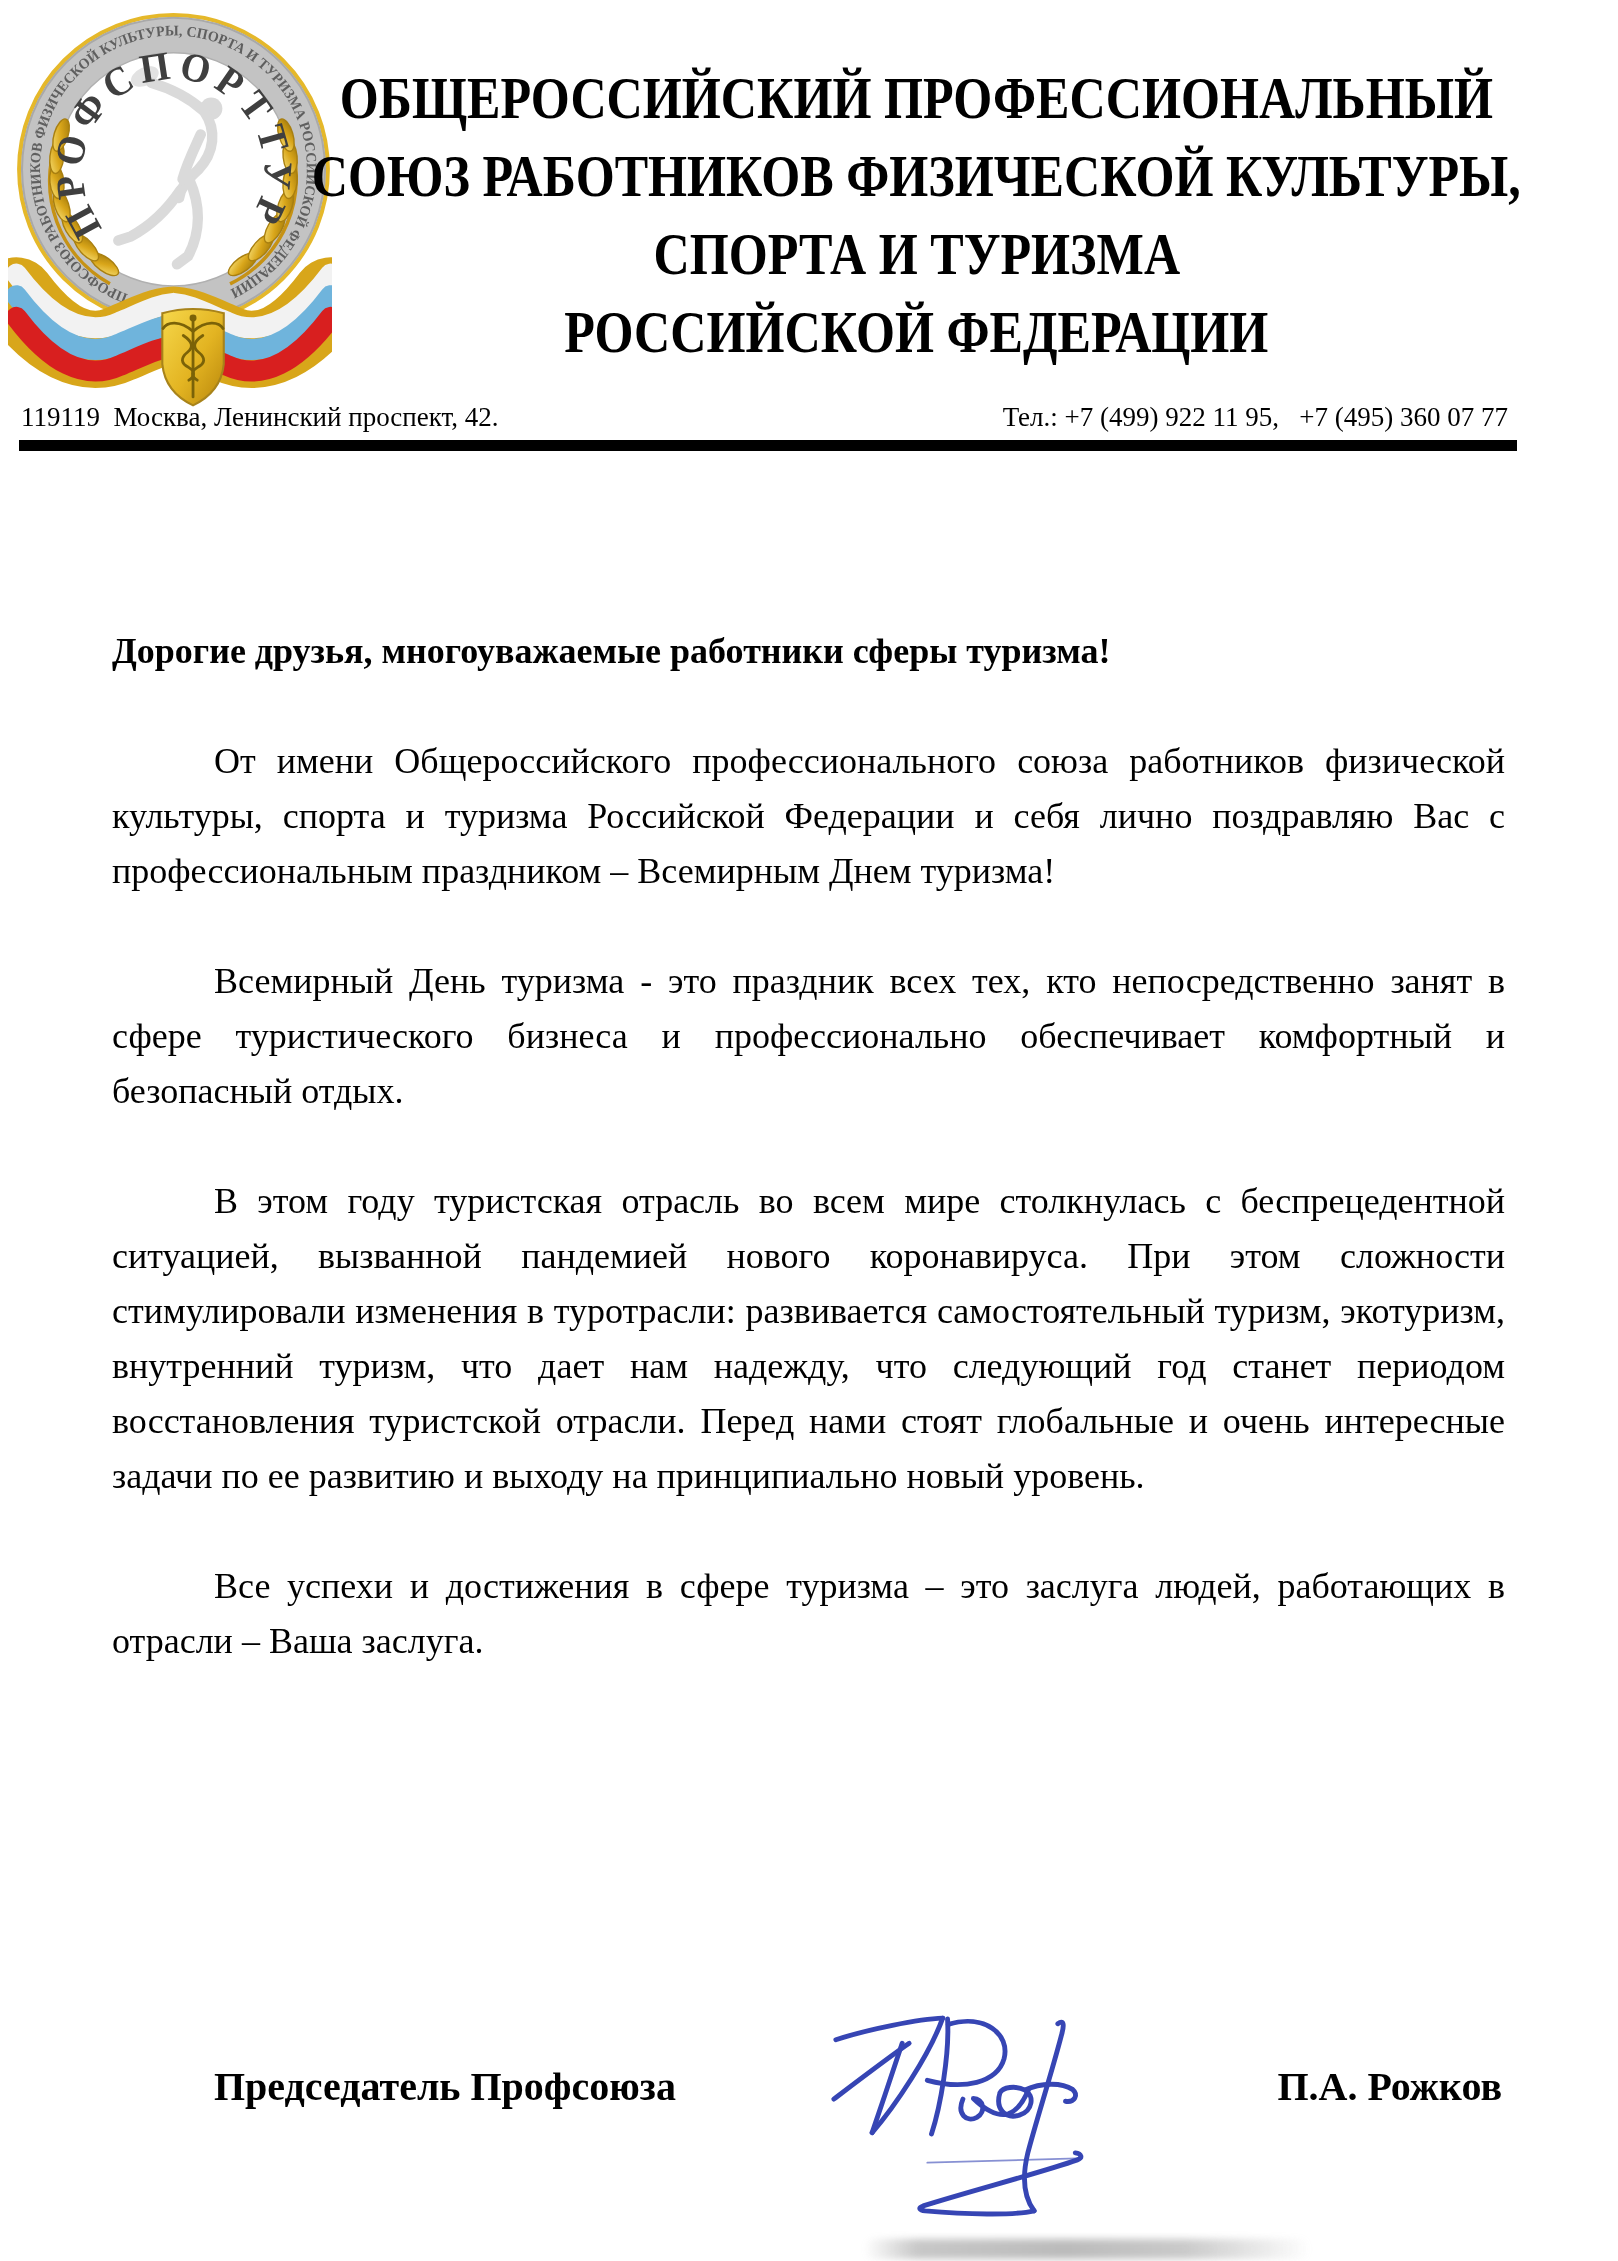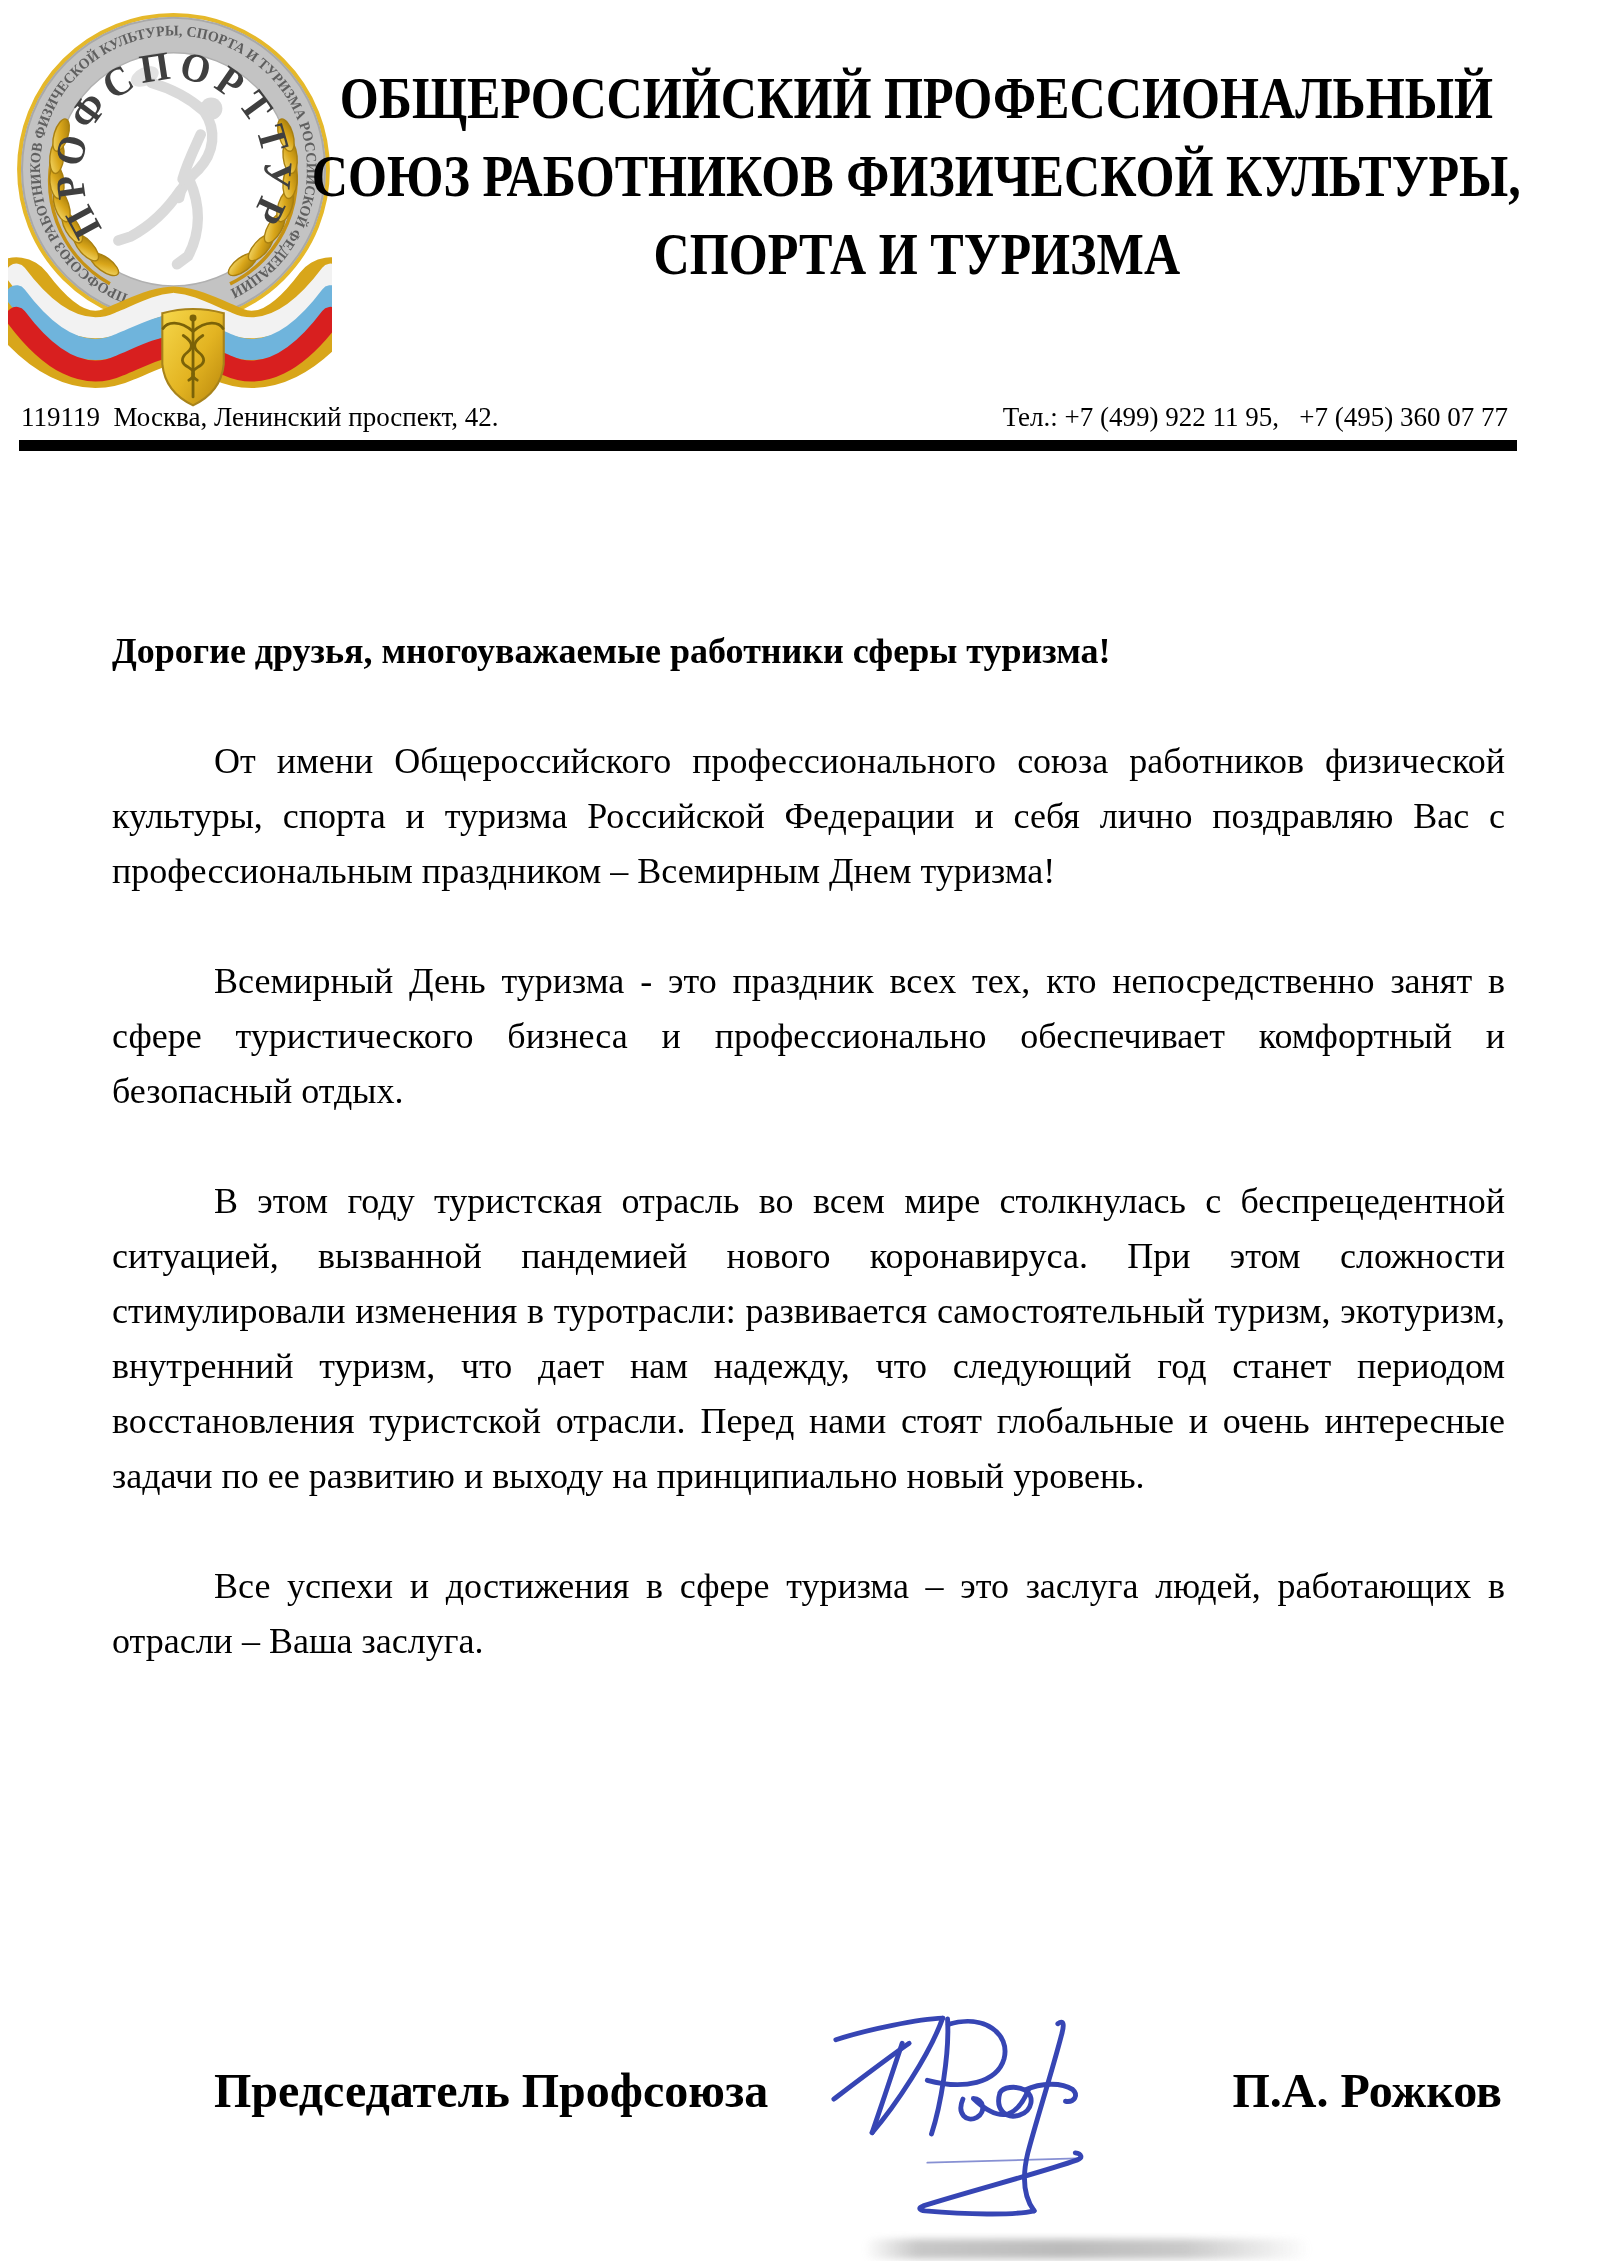--- a/index.html
+++ b/index.html
@@ -13,21 +13,21 @@
   .title-line{height:78px;display:flex;align-items:flex-start;justify-content:center;}
   .title-line span{font-size:59px;transform:scaleX(.85);white-space:pre;display:inline-block;}
   .address-row{position:absolute;top:402px;left:21px;width:1487px;display:flex;justify-content:space-between;font-size:27px;}
   .address-row span{white-space:pre;}
   .rule{position:absolute;top:440px;left:19px;width:1498px;height:11.2px;background:#000;}
   
   .letter-body{position:absolute;top:624px;left:112px;width:1398px;font-size:36px;line-height:55px;text-align:justify;}
   .salutation{text-align:left;font-weight:bold;margin:0 0 55px 0;}
   p.par{margin:0 5px 55px 0;text-indent:102px;}
   
-  .signature-block{position:absolute;top:2063px;left:112px;width:1398px;height:196px;font-weight:bold;font-size:48px;text-align:center;}
+  .signature-block{position:absolute;top:2063px;left:112px;width:1398px;height:196px;font-weight:bold;font-size:40px;text-align:center;}
   .sig-title{position:absolute;left:102px;top:0;white-space:pre;}
   .sig-name{position:absolute;right:8px;top:0;white-space:pre;}
   .sig-svg{position:absolute;left:790px;top:1970px;width:350px;height:289px;}
   .stamp-smudge{
     position:absolute;left:864px;top:2239px;width:447px;height:19.6px;border-radius:9.8px;
     background:linear-gradient(90deg,rgba(150,150,150,0) 0%,#9a9a9a 12%,#848484 45%,#9f9f9f 72%,rgba(150,150,150,0) 100%);
     filter:blur(3.5px);opacity:.55;
   }
 </style>
 </head>
@@ -122,20 +122,23 @@
   <div class="title-block">
     <div class="title-line">
         <span>ОБЩЕРОССИЙСКИЙ ПРОФЕССИОНАЛЬНЫЙ</span>
       </div>
     <div class="title-line">
         <span>СОЮЗ РАБОТНИКОВ ФИЗИЧЕСКОЙ КУЛЬТУРЫ,</span>
       </div>
     <div class="title-line">
         <span>СПОРТА И ТУРИЗМА</span>
       </div>
+    <div class="title-line">
+        <span>РОССИЙСКОЙ ФЕДЕРАЦИИ</span>
+      </div>
   </div>
 
   <div class="address-row">
     <span>119119  Москва, Ленинский проспект, 42.</span>
     <span>Тел.: +7 (499) 922 11 95,   +7 (495) 360 07 77</span>
   </div>
 
   <div class="rule"></div>
 
   <div class="letter-body">

